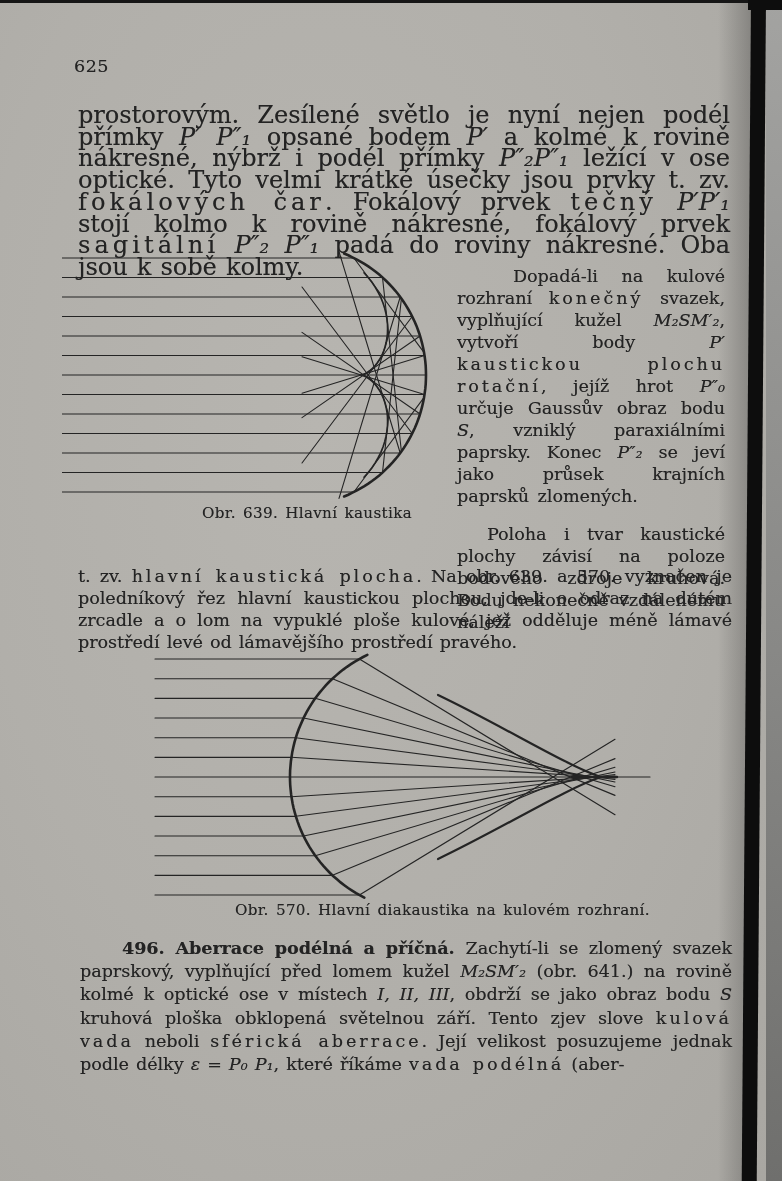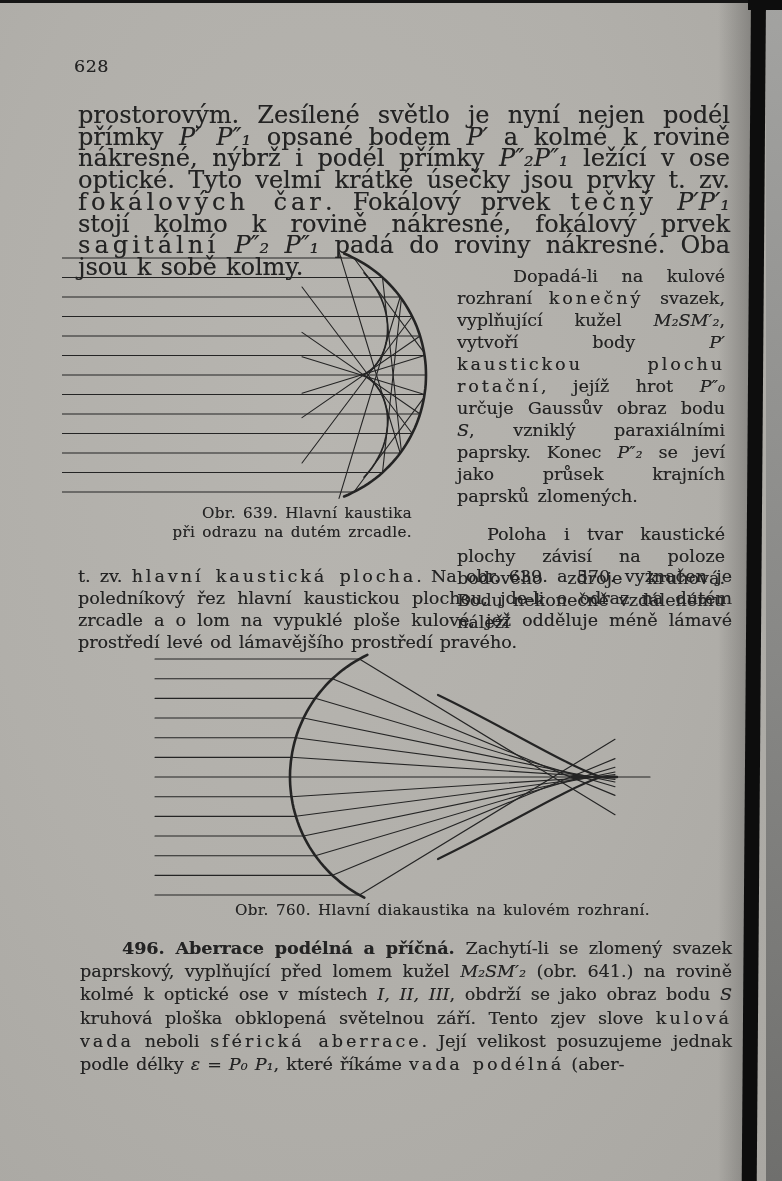--- a/index.html
+++ b/index.html
@@ -51,21 +51,21 @@
 </style>
 </head>
 <body>
 
 <div class="paper"></div>
 <div class="top-strip"></div>
 <div class="edge-black"></div>
 <div class="gutter"></div>
 <div class="corner-cap"></div>
 
-<div class="pagenum ink">628</div>
+<div class="pagenum ink">625</div>
 
 <div class="para p1 ink"><span>prostorovým. Zesílené světlo je nyní nejen podél přímky </span><span class="run-i">P′ P″₁</span><span> opsané bodem </span><span class="run-i">P′</span><span> a kolmé k rovině nákresné, nýbrž i podél přímky </span><span class="run-i">P″₂P″₁</span><span> ležící v ose optické. Tyto velmi krátké úsečky jsou prvky t. zv. </span><span class="run-sp">fokálových čar</span><span>. Fokálový prvek </span><span class="run-sp">tečný</span><span> </span><span class="run-i">P′P′₁</span><span> stojí kolmo k rovině nákresné, fokálový prvek </span><span class="run-sp">sagitální</span><span> </span><span class="run-i">P″₂ P″₁</span><span> padá do roviny nákresné. Oba jsou k sobě kolmy.</span></div>
 
 <div class="fig fig639">
   <svg width="395" height="258" viewBox="0 0 395 258" id="svg639">
       <line x1="0.0" y1="10.0" x2="291.9" y2="10.0" stroke="#242424" stroke-width="1.15" stroke-linecap="round"></line>
       <line x1="291.9" y1="10.0" x2="362.1" y2="104.7" stroke="#242424" stroke-width="1.1" stroke-linecap="round"></line>
       <line x1="0.0" y1="29.5" x2="320.5" y2="29.5" stroke="#242424" stroke-width="1.15" stroke-linecap="round"></line>
       <line x1="320.5" y1="29.5" x2="339.4" y2="203.5" stroke="#242424" stroke-width="1.1" stroke-linecap="round"></line>
       <line x1="0.0" y1="49.0" x2="338.2" y2="49.0" stroke="#242424" stroke-width="1.15" stroke-linecap="round"></line>
@@ -89,21 +89,20 @@
       <line x1="320.5" y1="224.5" x2="339.4" y2="50.5" stroke="#242424" stroke-width="1.1" stroke-linecap="round"></line>
       <line x1="0.0" y1="244.0" x2="291.9" y2="244.0" stroke="#242424" stroke-width="1.15" stroke-linecap="round"></line>
       <line x1="291.9" y1="244.0" x2="362.1" y2="149.3" stroke="#242424" stroke-width="1.1" stroke-linecap="round"></line>
       <path d="M282.1,5.5L286.3,7.3L290.4,9.3L294.5,11.3L298.5,13.6L302.4,15.9L306.3,18.4L310.0,21.0L313.7,23.8L317.2,26.6L320.7,29.6L324.0,32.8L327.2,36.0L330.4,39.3L333.4,42.8L336.2,46.3L339.0,50.0L341.6,53.7L344.1,57.6L346.4,61.5L348.7,65.5L350.7,69.6L352.7,73.7L354.5,77.9L356.1,82.2L357.6,86.5L358.9,90.9L360.1,95.3L361.1,99.8L362.0,104.3L362.7,108.8L363.3,113.3L363.7,117.9L363.9,122.4L364.0,127.0L363.9,131.6L363.7,136.1L363.3,140.7L362.7,145.2L362.0,149.7L361.1,154.2L360.1,158.7L358.9,163.1L357.6,167.5L356.1,171.8L354.5,176.1L352.7,180.3L350.7,184.4L348.7,188.5L346.4,192.5L344.1,196.4L341.6,200.3L339.0,204.0L336.2,207.7L333.4,211.2L330.4,214.7L327.2,218.0L324.0,221.2L320.7,224.4L317.2,227.4L313.7,230.2L310.0,233.0L306.3,235.6L302.4,238.1L298.5,240.4L294.5,242.7L290.4,244.7L286.3,246.7L282.1,248.5" fill="none" stroke="#242424" stroke-width="2.6" stroke-linecap="round"></path>
       <path d="M302.0,229.2L306.2,224.5L310.0,219.7L313.3,214.6L316.3,209.5L318.9,204.3L321.0,199.0L322.7,193.7L324.0,188.5L324.9,183.3L325.5,178.2L325.6,173.3L325.5,168.6L325.0,164.0L324.2,159.7L323.2,155.6L322.0,151.7L320.5,148.2L318.9,144.9L317.2,141.9L315.4,139.3L313.6,136.9L311.7,134.8L309.9,133.0L308.1,131.5L306.3,130.3L304.7,129.3L303.3,128.5L302.0,127.9L300.9,127.5L299.9,127.2L299.2,127.1L298.8,127.0L298.5,127.0L298.5,127.0L298.8,127.0L299.2,126.9L299.9,126.8L300.9,126.5L302.0,126.1L303.3,125.5L304.7,124.7L306.3,123.7L308.1,122.5L309.9,121.0L311.7,119.2L313.6,117.1L315.4,114.7L317.2,112.1L318.9,109.1L320.5,105.8L322.0,102.3L323.2,98.4L324.2,94.3L325.0,90.0L325.5,85.4L325.6,80.7L325.5,75.8L324.9,70.7L324.0,65.5L322.7,60.3L321.0,55.0L318.9,49.7L316.3,44.5L313.3,39.4L310.0,34.3L306.2,29.5L302.0,24.8" fill="none" stroke="#242424" stroke-width="1.7" stroke-linecap="round"></path>
     </svg>
 </div>
 
 <div class="caption cap639 ink">
   <div>Obr. 639. Hlavní kaustika</div>
-  <div>při odrazu na dutém zrcadle.</div>
 </div>
 
 <div class="para rightcol ink">
   <p class="colA"><span>Dopadá-li na kulové rozhraní </span><span class="run-sp">konečný</span><span> svazek, vyplňující kužel </span><span class="run-i">M₂SM′₂</span><span>, vytvoří body </span><span class="run-i">P′</span><span> </span><span class="run-sp">kaustickou plochu rotační</span><span>, jejíž hrot </span><span class="run-i">P″₀</span><span> určuje Gaussův obraz bodu </span><span class="run-i">S</span><span>, vzniklý paraxiálními paprsky. Konec </span><span class="run-i">P″₂</span><span> se jeví jako průsek krajních paprsků zlomených.</span></p>
   <p class="colB"><span>Poloha i tvar kaustické plochy závisí na poloze bodového zdroje kruhová. Bodu nekonečně vzdálenému náleží</span></p>
 </div>
 
 <div class="para p2 ink"><span>t. zv. </span><span class="run-sp">hlavní kaustická plocha</span><span>. Na obr. 639. a 570. vyznačen je poledníkový řez hlavní kaustickou plochou, jde-li o odraz na dutém zrcadle a o lom na vypuklé ploše kulové, jež odděluje méně lámavé prostředí levé od lámavějšího prostředí pravého.</span></div>
 
 <div class="fig fig640">
@@ -133,15 +132,15 @@
       <line x1="187.5" y1="225.3" x2="470.0" y2="108.6" stroke="#242424" stroke-width="1.15" stroke-linecap="round"></line>
       <line x1="10.0" y1="245.0" x2="214.4" y2="245.0" stroke="#242424" stroke-width="1.15" stroke-linecap="round"></line>
       <line x1="214.4" y1="245.0" x2="470.0" y2="89.3" stroke="#242424" stroke-width="1.15" stroke-linecap="round"></line>
       <path d="M222.3,4.9L218.1,7.0L213.9,9.3L209.9,11.6L205.9,14.2L202.0,16.8L198.2,19.6L194.5,22.5L190.9,25.6L187.4,28.8L184.0,32.0L180.8,35.4L177.7,39.0L174.6,42.6L171.8,46.3L169.0,50.1L166.4,54.1L163.9,58.1L161.6,62.2L159.4,66.3L157.4,70.6L155.5,74.9L153.7,79.3L152.1,83.7L150.7,88.2L149.4,92.7L148.3,97.3L147.3,101.9L146.6,106.6L145.9,111.2L145.5,115.9L145.1,120.6L145.0,125.4L145.0,130.1L145.2,134.8L145.6,139.5L146.1,144.2L146.8,148.8L147.6,153.5L148.6,158.1L149.8,162.6L151.1,167.1L152.6,171.6L154.2,176.0L156.0,180.4L157.9,184.7L160.0,188.9L162.3,193.1L164.6,197.1L167.2,201.1L169.8,205.0L172.6,208.8L175.5,212.5L178.6,216.1L181.8,219.6L185.0,223.0L188.4,226.2L192.0,229.3L195.6,232.4L199.3,235.2L203.1,238.0L207.1,240.6L211.1,243.1L215.2,245.4L219.3,247.6" fill="none" stroke="#242424" stroke-width="2.6" stroke-linecap="round"></path>
       <path d="M293,45 C358,76 420,115 456,127" fill="none" stroke="#242424" stroke-width="2.2" stroke-linecap="round"></path>
       <path d="M293,209 C358,178 420,139 456,127" fill="none" stroke="#242424" stroke-width="2.2" stroke-linecap="round"></path>
       <line x1="428.0" y1="127.0" x2="472.0" y2="127.0" stroke="#242424" stroke-width="2.4" stroke-linecap="round"></line>
     </svg>
 </div>
 
-<div class="caption cap640 ink">Obr. 760. Hlavní diakaustika na kulovém rozhraní.</div>
+<div class="caption cap640 ink">Obr. 570. Hlavní diakaustika na kulovém rozhraní.</div>
 
 <div class="para p496 ink"><span class="run-b">496. Aberrace podélná a příčná. </span><span>Zachytí-li se zlomený svazek paprskový, vyplňující před lomem kužel </span><span class="run-i">M₂SM′₂</span><span> (obr. 641.) na rovině kolmé k optické ose v místech </span><span class="run-i">I, II, III</span><span>, obdrží se jako obraz bodu </span><span class="run-i">S</span><span> kruhová ploška obklopená světelnou září. Tento zjev slove </span><span class="run-sp">kulová vada</span><span> neboli </span><span class="run-sp">sférická aberrace</span><span>. Její velikost posuzujeme jednak podle délky </span><span class="run-i">ε = P₀ P₁</span><span>, které říkáme </span><span class="run-sp">vada podélná</span><span> (aber-</span></div>
 
 </body></html>

